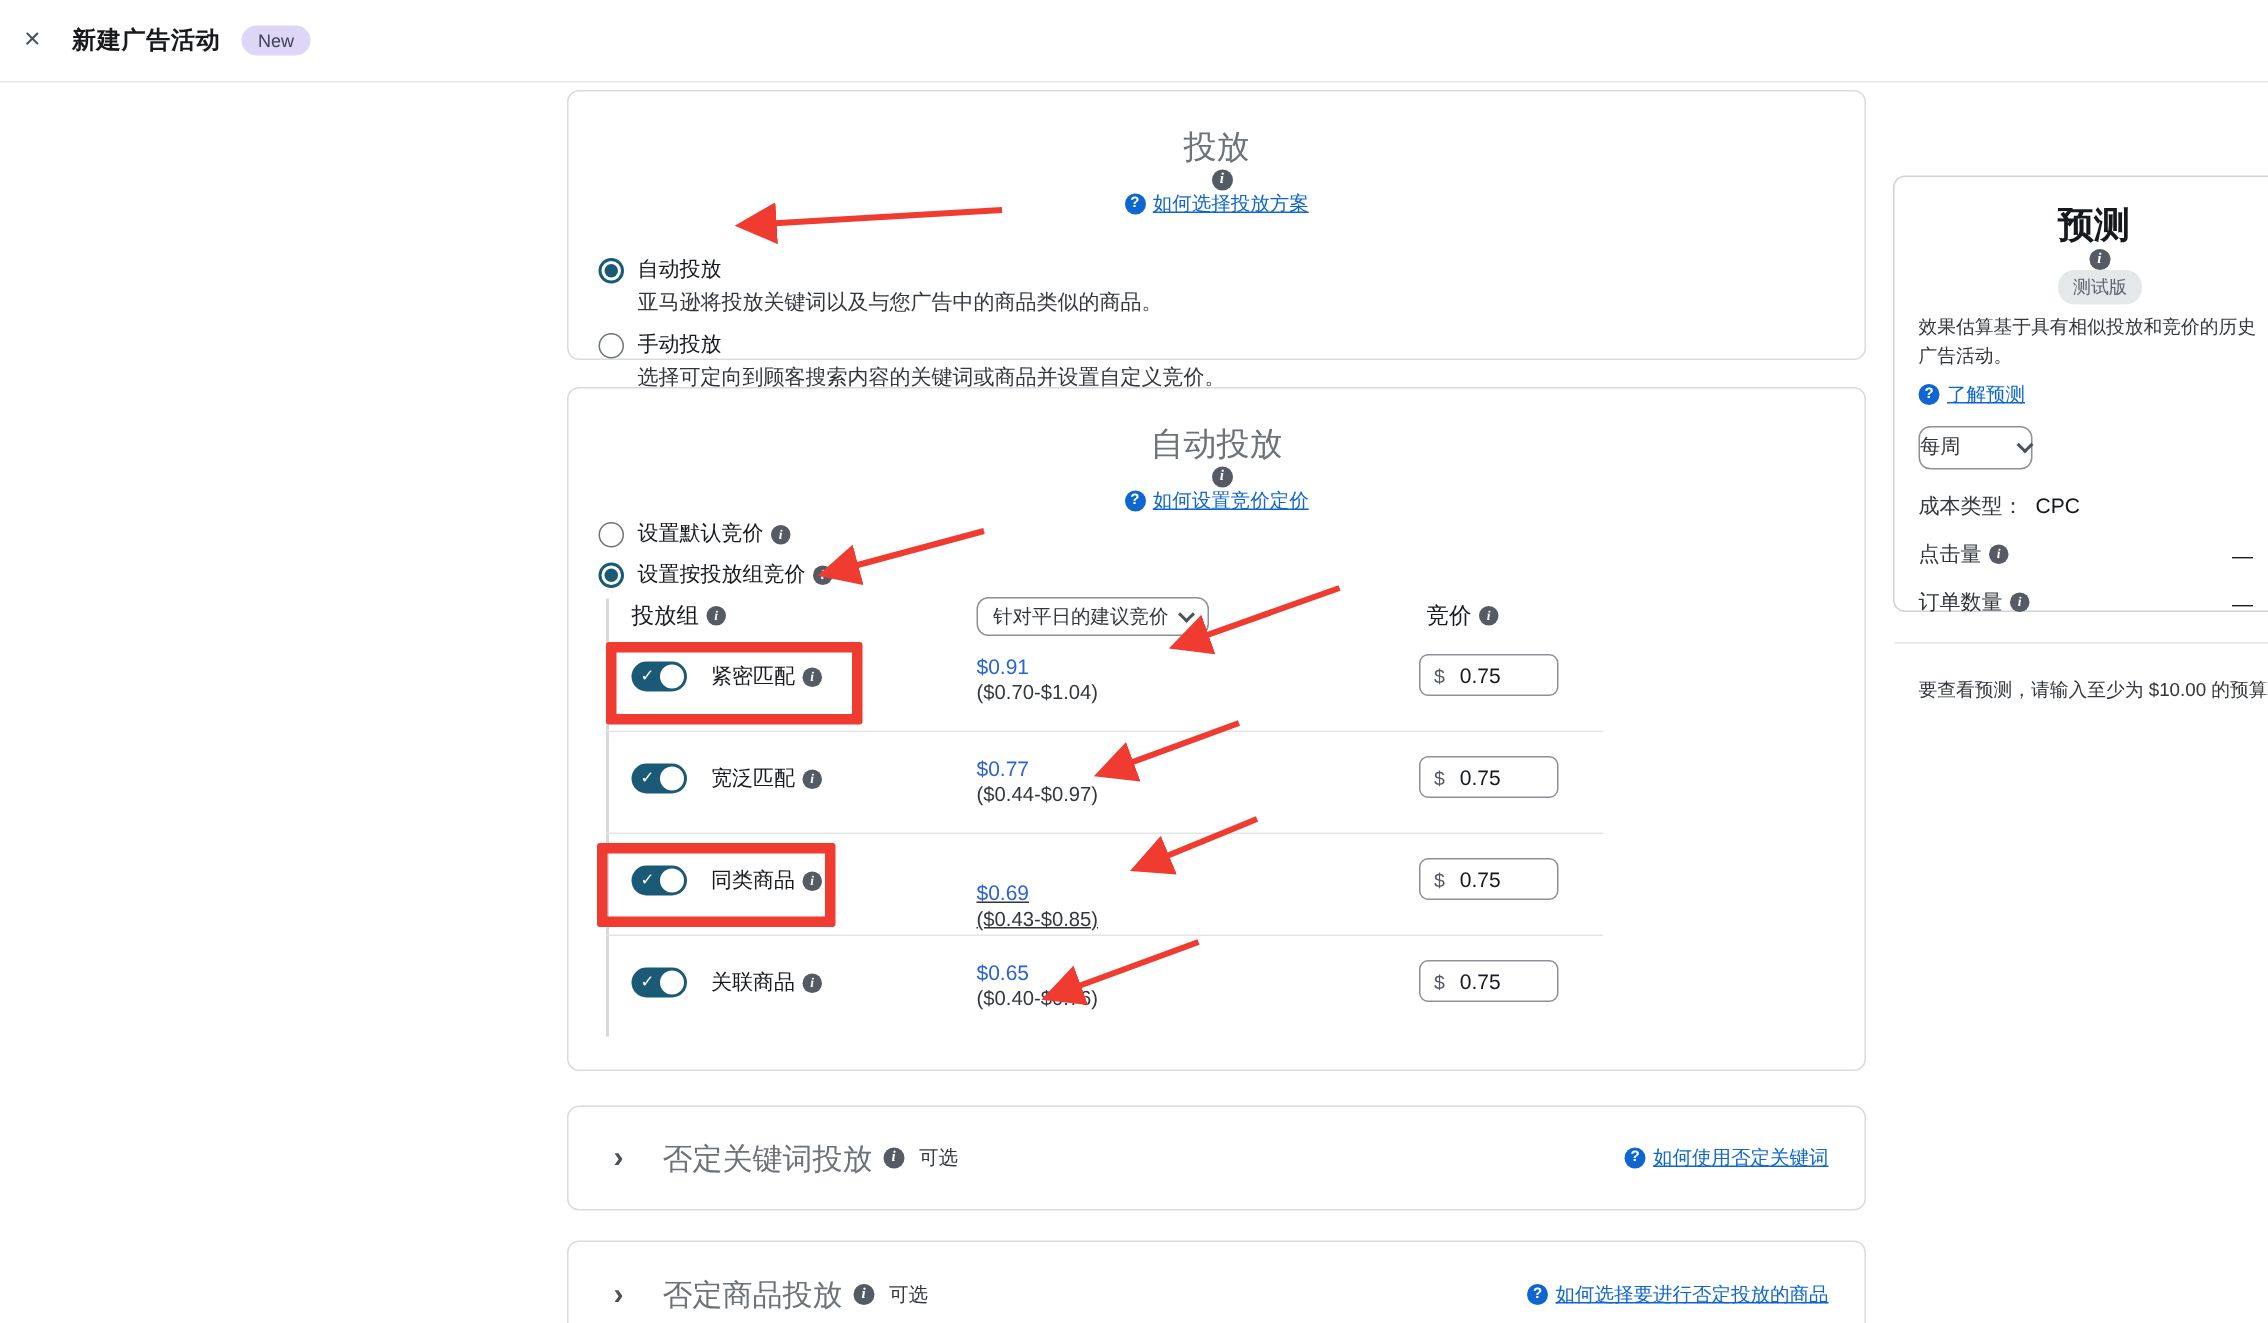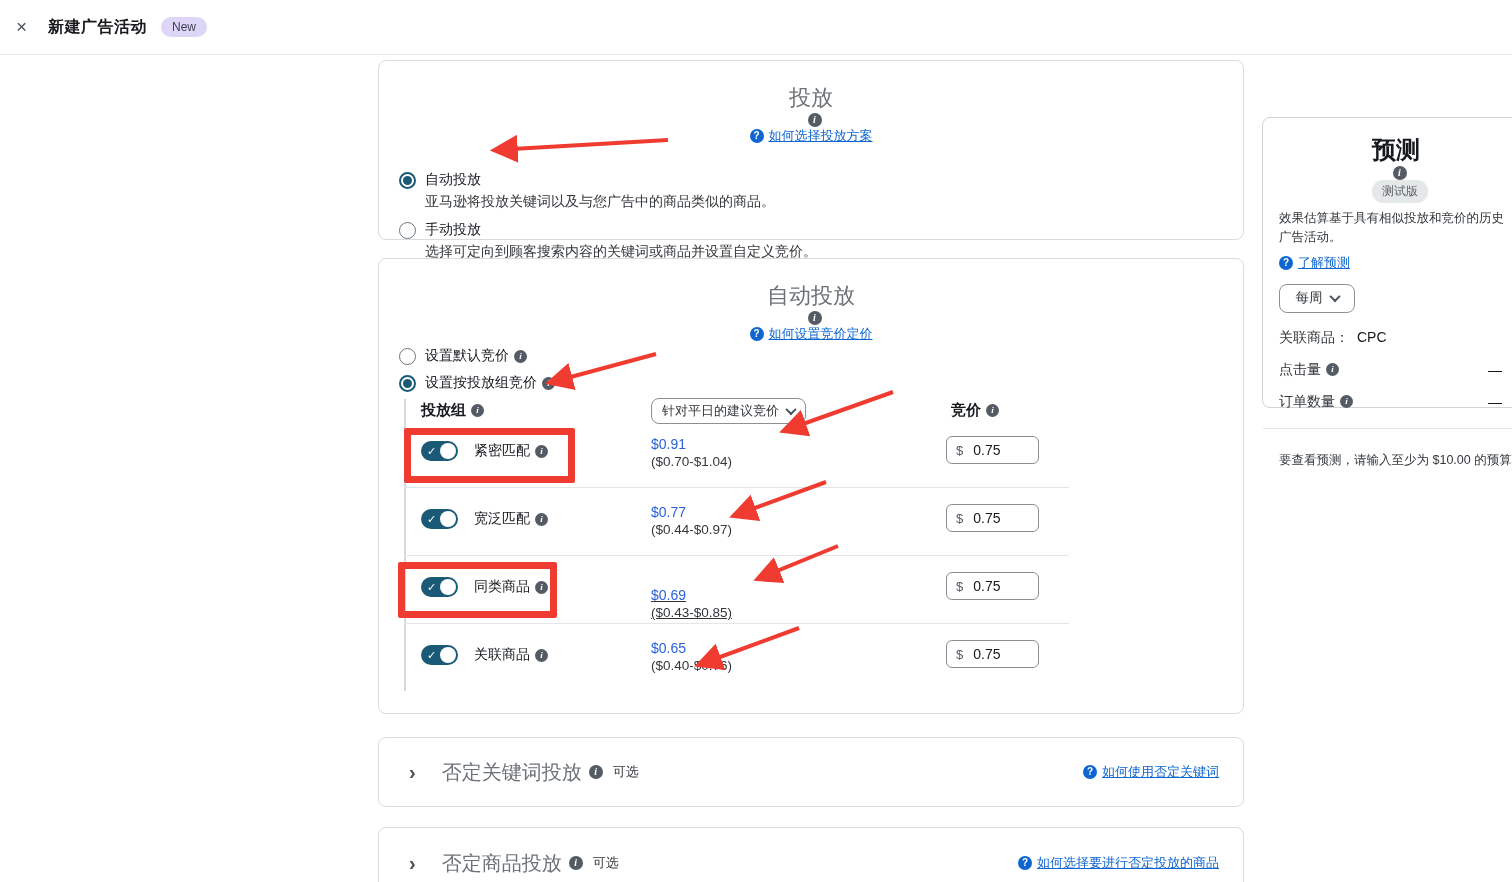--- a/index.html
+++ b/index.html
@@ -46,21 +46,21 @@
 
   
   .toggle { width:37px; height:20px; border-radius:11px; background:#1b5a77; position:relative;
     flex:none; cursor:pointer; }
   .toggle .tick { position:absolute; left:6px; top:3px; color:#fff; font-size:11px; line-height:14px; }
   .toggle .knob { position:absolute; right:2px; top:2px; width:16px; height:16px; border-radius:50%;
     background:#fff; }
 
   
   .vline { position:absolute; left:25px; top:140px; width:2px; height:292px; background:#d5d9d9; }
-  .col-head { position:absolute; font-size:15px; font-weight:bold; color:#16191d; display:flex; align-items:center; }
+  .col-head { position:absolute; font-size:15px; font-weight:normal; color:#16191d; display:flex; align-items:center; }
   .sugg-drop { position:absolute; left:272px; top:139px; height:26px; border:1px solid #8d9096;
     border-radius:8px; background:#fff; display:flex; align-items:center; padding:0 10px;
     font-size:13px; color:#33373b; cursor:pointer; }
   .chev-down { width:8px; height:8px; border-right:2px solid #4b5258; border-bottom:2px solid #4b5258;
     transform:rotate(45deg) translate(-1px,-1px); margin-left:8px; flex:none; }
   .t-row-label { position:absolute; display:flex; align-items:center; }
   .t-row-label .lbl { font-size:14px; color:#16191d; margin-left:16px; }
   .sugg-bid { position:absolute; left:272px; font-size:14px; }
   .sugg-bid .amount { color:#2b62d9; cursor:pointer; }
   .sugg-bid .range { color:#33373b; margin-top:2px; font-size:13.5px; }
@@ -80,21 +80,21 @@
   .forecast { position:absolute; left:1262px; top:117px; width:268px; height:291px;
     border:1px solid #d0d4d7; border-radius:8px; background:#fff; padding:16px; }
   .fc-title-row { display:flex; align-items:center;flex-direction:column; }
   .fc-title { font-size:24px; font-weight:bold; color:#16191d; }
   .beta-badge { background:#e5e8e8; color:#5b6269; font-size:12px; padding:3px 10px;
     border-radius:11px; margin-left:8px; }
   .fc-desc { font-size:12.5px; color:#33373b; line-height:1.55; margin-top:6px; width:234px; }
   .fc-learn { display:flex; align-items:center; margin-top:6px; font-size:13px; }
   .fc-learn a { color:#0f66d0; text-decoration:underline; cursor:pointer; }
   .fc-period { margin-top:12px; width:76px; height:29px; border:1px solid #8d9096; border-radius:8px;
-    display:flex; align-items:center; justify-content:center; font-size:13.5px; color:#33373b; cursor:pointer; }
+    display:flex; align-items:center; justify-content:space-between; font-size:13.5px; color:#33373b; cursor:pointer; }
   .fc-cost { margin-top:16px; font-size:14px; color:#33373b; }
   .fc-cost .v { margin-left:8px; color:#16191d; }
   .fc-metric { margin-top:14px; font-size:14px; color:#33373b; display:flex; align-items:center; position:relative; }
   .fc-metric .val { position:absolute; left:209px; color:#16191d; }
   .fc-div { margin-top:17px; height:1px; background:#e3e6e8; margin-left:-16px; margin-right:-16px; }
   .fc-note { margin-top:22px; font-size:12.5px; color:#33373b; line-height:1.5; width:234px; }
 
   
   .anno-rect { position:absolute; border:7px solid #ef3b30; border-radius:2px; z-index:8; pointer-events:none; }
   #anno-svg { position:absolute; left:0; top:0; z-index:9; pointer-events:none; }
@@ -278,21 +278,21 @@
   <div class="fc-desc">效果估算基于具有相似投放和竞价的历史广告活动。</div>
   <div class="fc-learn">
     <span class="q-icon"></span>
     <a>了解预测</a>
   </div>
   <div class="fc-period">
     <span>每周</span>
     <span class="chev-down"></span>
   </div>
   <div class="fc-cost">
-    <span>关联商品：</span><span class="v">CPC</span>
+    <span>成本类型：</span><span class="v">CPC</span>
   </div>
   <div class="fc-metric">
     <span>点击量</span>
     <span class="i-icon sm"></span>
     <span class="val">—</span>
   </div>
   <div class="fc-metric">
     <span>订单数量</span>
     <span class="i-icon sm"></span>
     <span class="val">—</span>

